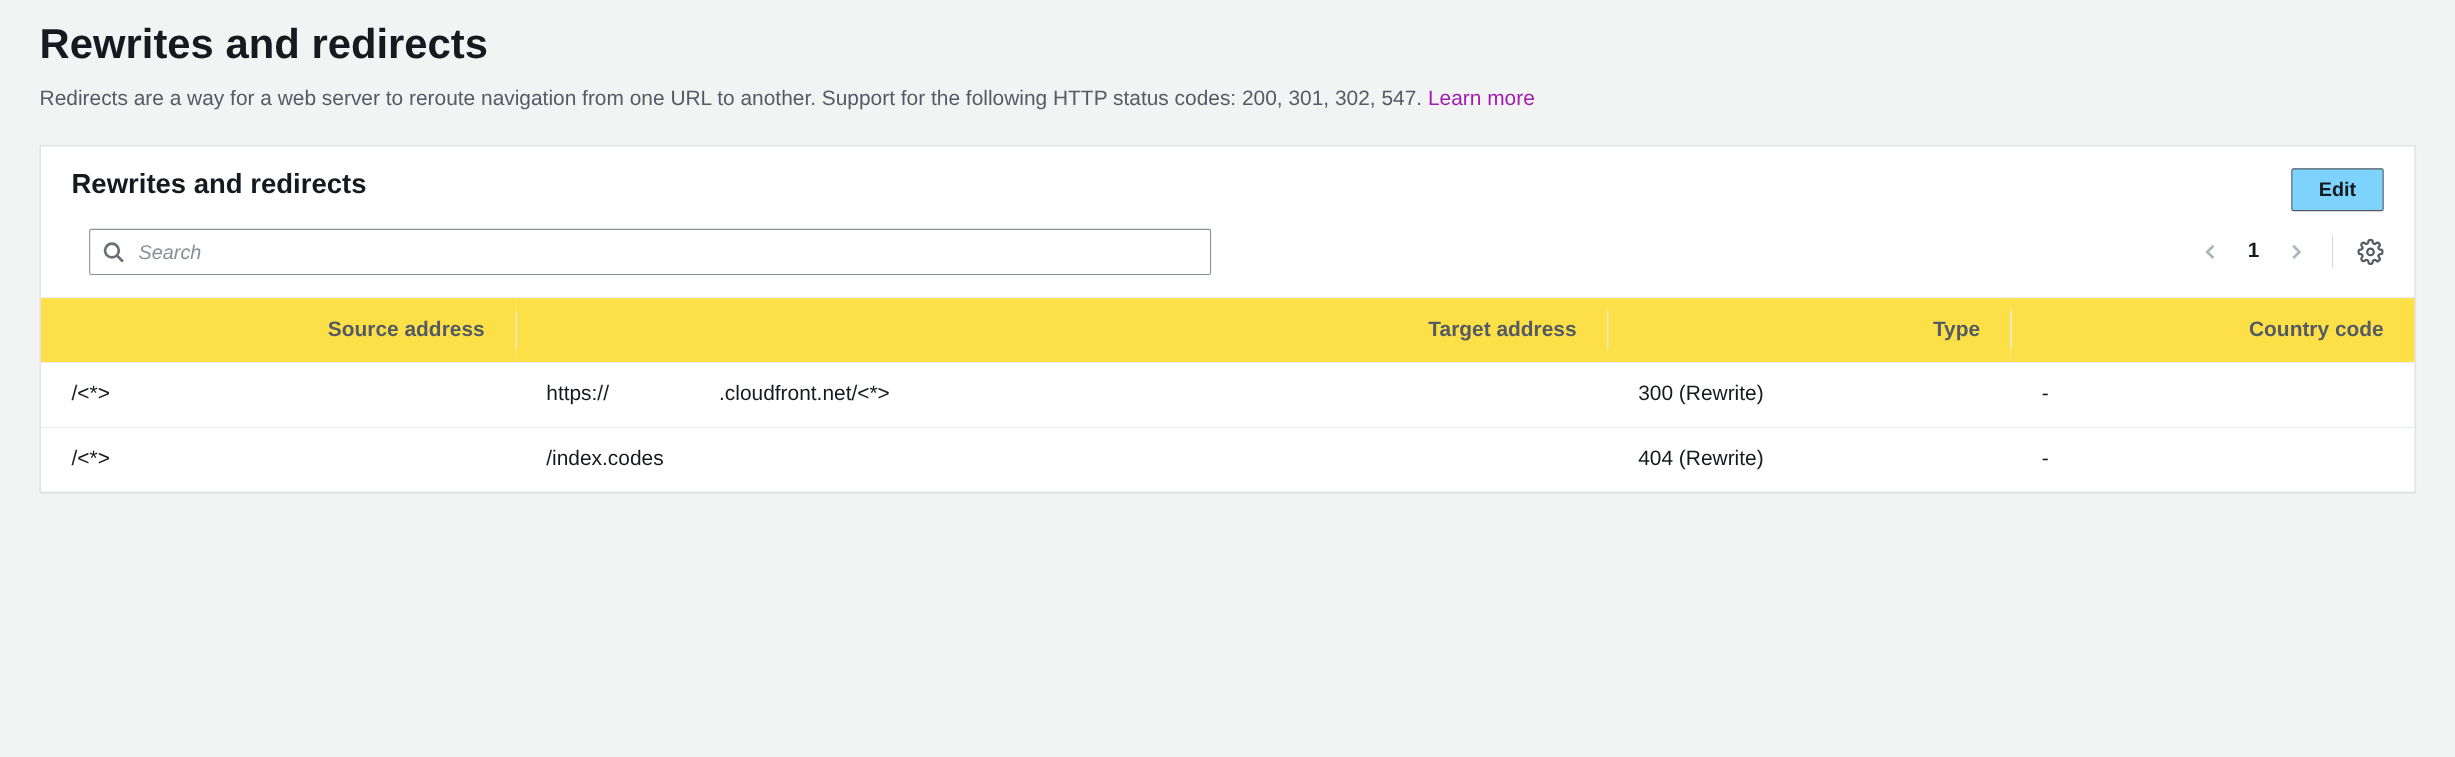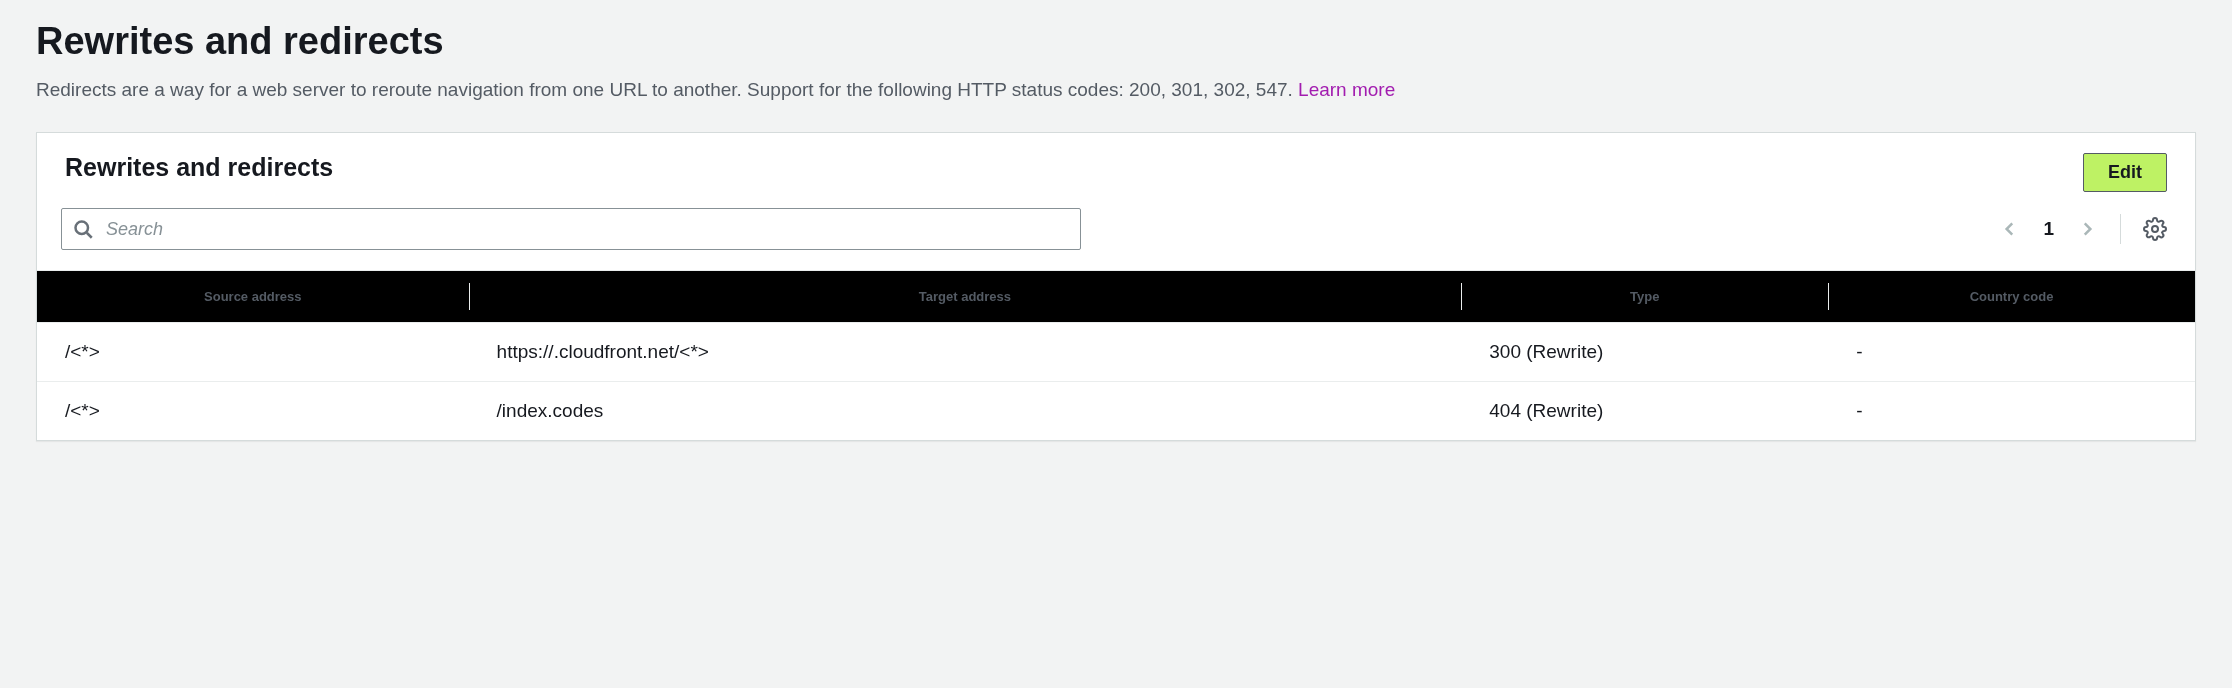--- a/index.html
+++ b/index.html
@@ -38,34 +38,34 @@
     align-items: flex-start;
     justify-content: space-between;
     padding: 20px 28px 0 28px;
   }
   .panel-header h2 {
     font-size: 25px;
     font-weight: 700;
     color: #16191f;
   }
   .btn {
-    background: #bef264;
+    background: #7dd3fc;
     border: 1px solid #545b64;
     border-radius: 2px;
     padding: 8px 24px;
     font-size: 18px;
     font-weight: 700;
     color: #16191f;
     cursor: pointer;
     line-height: 1.2;
   }
   .toolbar {
     display: flex;
     align-items: center;
-    padding: 16px 28px 20px 24px;
+    padding: 16px 28px 20px 44px;
     gap: 20px;
   }
   .search-wrap {
     position: relative;
     flex: 0 0 1020px;
     max-width: 1020px;
   }
   .search-wrap .icon {
     position: absolute;
     left: 12px;
@@ -105,46 +105,46 @@
   }
   .pager .gear {
     width: 24px; height: 24px; color: #545b64; cursor:pointer;
     display:flex; align-items:center; justify-content:center;
   }
   table.data {
     width: 100%;
     border-collapse: collapse;
   }
   table.data thead th {
-    text-align: center;
-    font-size: 13px;
+    text-align: right;
+    font-size: 19px;
     font-weight: 700;
     color: #545b64;
     padding: 18px 28px;
-    background: #000000;
+    background: #fde047;
     border-top: 1px solid #eaeded;
     border-bottom: 1px solid #eaeded;
     position: relative;
   }
   table.data thead th + th::before {
     content: "";
     position: absolute;
     left: 0; top: 12px; bottom: 12px;
     width: 1px;
     background: #eaeded;
   }
   table.data tbody td {
     font-size: 19px;
     color: #16191f;
     padding: 18px 28px;
     border-bottom: 1px solid #eaeded;
     vertical-align: middle;
   }
   table.data tbody tr:last-child td { border-bottom: none; }
-  .target-cell { display:flex; }
+  .target-cell { display:flex; gap: 100px; }
   svg { display:block; }
 </style>
 </head>
 <body>
 
 <h1 class="page-title">Rewrites and redirects</h1>
 
 <p class="page-desc">
   <span>Redirects are a way for a web server to reroute navigation from one URL to another. Support for the following HTTP status codes: 200, 301, 302, 547. </span><a href="#">Learn more</a>
 </p>

